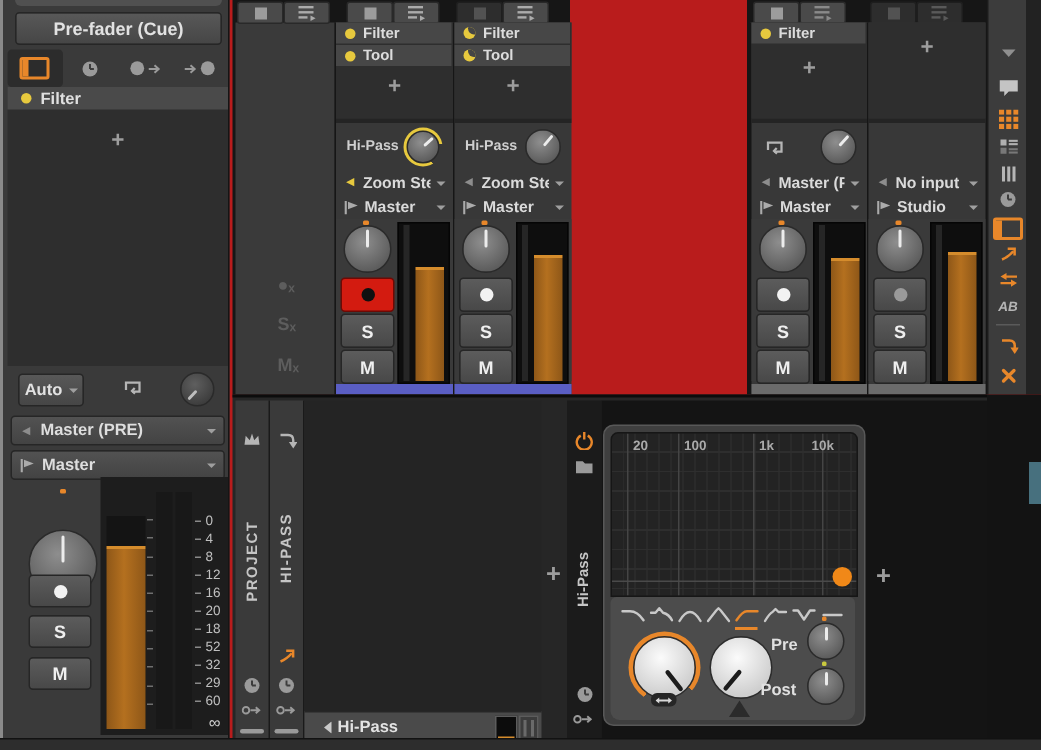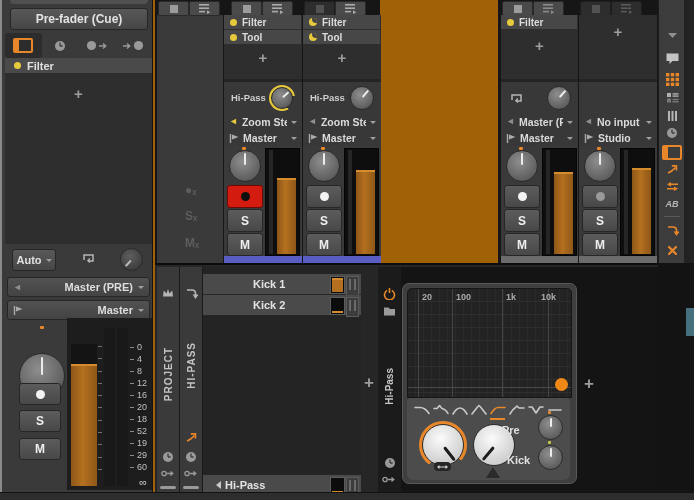--- a/index.html
+++ b/index.html
@@ -1,16 +1,16 @@
 <!DOCTYPE html>
 <html><head>
 <meta charset="utf-8">
 <style>
   html,body{margin:0;padding:0;background:#111;}
-  #app{position:relative;width:694px;height:500px;background:#a16207;overflow:hidden;
+  #app{position:relative;width:694px;height:500px;background:#b91c1c;overflow:hidden;
        font-family:"Liberation Sans","DejaVu Sans",sans-serif;-webkit-font-smoothing:antialiased;}
   .abs{position:absolute;box-sizing:border-box;}
   .flexc{display:flex;align-items:center;}
   .btn{background:linear-gradient(#585858,#464646);border:1px solid #262626;border-radius:3px;color:#e2e2e2;}
   .caret{width:0;height:0;border:3.5px solid transparent;border-top-color:#9f9f9f;margin-top:4px;}
   .dot{width:7px;height:7px;border-radius:50%;background:#e7c93e;flex:0 0 auto;}
   .moon{width:8px;height:8px;border-radius:50%;background:#e7c93e;position:relative;overflow:hidden;flex:0 0 auto;}
   .moon::after{content:"";position:absolute;left:3px;top:-3px;width:8px;height:8px;border-radius:50%;background:#454545;}
   .plus{color:#9d9d9d;font-size:15px;font-weight:bold;text-align:center;}
   
@@ -26,21 +26,21 @@
            font-size:11px;font-weight:bold;color:#e0e0e0;}
   .dev-ic{width:16px;height:11px;border:2px solid #e8872a;border-radius:2px;position:relative;}
   .dev-ic::after{content:"";position:absolute;left:0;top:0;bottom:0;width:4px;background:#e8872a;}
   .ckn{border-radius:50%;background:radial-gradient(circle at 42% 35%,#8e8e8e,#5c5c5c 75%);
        border:1px solid #2a2a2a;position:relative;}
   .ckn .ind{position:absolute;left:calc(50% - 1px);top:7%;width:2px;height:40%;background:#ececec;
        transform-origin:50% 112%;border-radius:1px;}
   .otick{position:absolute;width:4px;height:3px;background:#e8872a;border-radius:1px;}
   .dd{background:linear-gradient(#525252,#434343);border:1px solid #262626;border-radius:3px;
       display:flex;align-items:center;gap:5px;padding:0 5px;font-size:11px;font-weight:bold;color:#dedede;}
-  .dd .grow{flex:1;overflow:hidden;white-space:nowrap;text-align:right;}
+  .dd .grow{flex:1;overflow:hidden;white-space:nowrap;}
   .spk{color:#8d8d8d;font-size:9px;line-height:1;}
   .spk.on{color:#e7c93e;}
   
   .meterpanel{left:65px;top:318px;width:85px;height:172px;background:#1d1d1d;}
   .scale{position:absolute;right:2px;top:24px;bottom:18px;width:20px;display:flex;flex-direction:column;
          justify-content:space-between;font-size:9px;color:#c0c0c0;}
   .scale span{display:flex;align-items:center;gap:3px;}
   .scale span::before{content:"";width:4px;height:1px;background:#8a8a8a;}
   .ticks{position:absolute;left:31px;top:28px;bottom:20px;width:4px;display:flex;flex-direction:column;justify-content:space-between;}
   .ticks i{height:1px;width:4px;background:#6f6f6f;}
@@ -237,21 +237,21 @@
       <div class="mlane" style="left:50px;top:10px;bottom:4px;width:11px;background:#181818;"></div>
       <div class="scale">
         <span>0</span>
           <span>4</span>
         <span>8</span>
           <span>12</span>
         <span>16</span>
           <span>20</span>
         <span>18</span>
           <span>52</span>
-        <span>19</span>
+        <span>32</span>
           <span>29</span>
         <span>60</span>
       </div>
       <div class="abs" style="right:5px;bottom:2px;font-size:11px;color:#cfcfcf;">∞</div>
     </div>
   </div>
   <div class="abs edge"></div>
 
   <div class="abs mixbg-mid">
 
@@ -641,40 +641,20 @@
           <path d="M6 6V2.6M6 6h2.6" stroke="#3c3c3c" stroke-width="1.3"></path>
         </svg>
       <svg class="icsvg" style="margin-bottom:14px;" width="15" height="9">
         <circle cx="3" cy="4.5" r="2.2" stroke="#9a9a9a" stroke-width="1.3" fill="none"></circle>
         <path d="M6 4.5h5.5M9.5 2.5l2.3 2-2.3 2" stroke="#9a9a9a" stroke-width="1.3" fill="none"></path>
         </svg>
       <div class="hsb"></div>
     </div>
 
     <div class="tracklist">
-      <div class="trow" style="top:7px;">
-        <span style="padding-left:50px;">Kick 1</span>
-        <span class="tmeter">
-          <span style="position:absolute;inset:1px;background:#b4701f;border-top:2px solid #d58c2c;"></span>
-          </span>
-        <span class="tfader">
-            <i></i>
-            <i></i>
-          </span>
-      </div>
-      <div class="trow" style="top:28px;">
-        <span style="padding-left:50px;">Kick 2</span>
-        <span class="tmeter">
-          <span style="position:absolute;left:1px;right:1px;bottom:1px;height:2px;background:#d58c2c;"></span>
-          </span>
-        <span class="tfader">
-            <i></i>
-            <i></i>
-          </span>
-      </div>
       <div class="trow" style="top:207px;border-top:1px solid #262626;">
         <svg class="icsvg" style="margin-left:13px;" width="6" height="8">
           <path d="M5 0L0 4l5 4z" fill="#c9c9c9"></path>
           </svg>
         <span style="padding-left:3px;">Hi-Pass</span>
         <span class="tmeter">
           <span style="position:absolute;left:1px;right:1px;bottom:1px;height:2px;background:#d58c2c;"></span>
           </span>
         <span class="tfader">
             <i></i>
@@ -771,26 +751,26 @@
           </div>
           <div class="badge" style="left:27px;top:64px;width:17px;height:9px;">
             <svg width="11" height="6">
               <path d="M0 3l2.5-2v1.4h6V1l2.5 2-2.5 2V3.6h-6V5z" fill="#d8d8d8"></path>
               </svg>
             </div>
           <div class="wkn" style="position:absolute;left:66px;top:26px;width:40px;height:40px;">
             <span class="ind" style="transform:rotate(-140deg);"></span>
             </div>
           <span class="spike" style="left:79px;top:62px;"></span>
-          <span class="prelabel" style="left:95px;top:26px;">Pre</span>
+          <span class="prelabel" style="left:107px;top:26px;">Pre</span>
           <span class="otick" style="left:141px;top:13px;width:3px;"></span>
           <div class="ckn" style="position:absolute;left:131px;top:17px;width:23px;height:23px;">
             <span class="ind"></span>
             </div>
-          <span class="prelabel" style="left:100px;top:56px;">Kick</span>
+          <span class="prelabel" style="left:100px;top:56px;">Post</span>
           <span class="otick" style="left:141px;top:43px;width:3px;background:#c9c93e;"></span>
           <div class="ckn" style="position:absolute;left:131px;top:47px;width:23px;height:23px;">
             <span class="ind"></span>
             </div>
         </div>
       </div>
       <div class="abs plus" style="left:180px;top:107px;width:16px;font-size:17px;">+</div>
     </div>
   </div>
 

